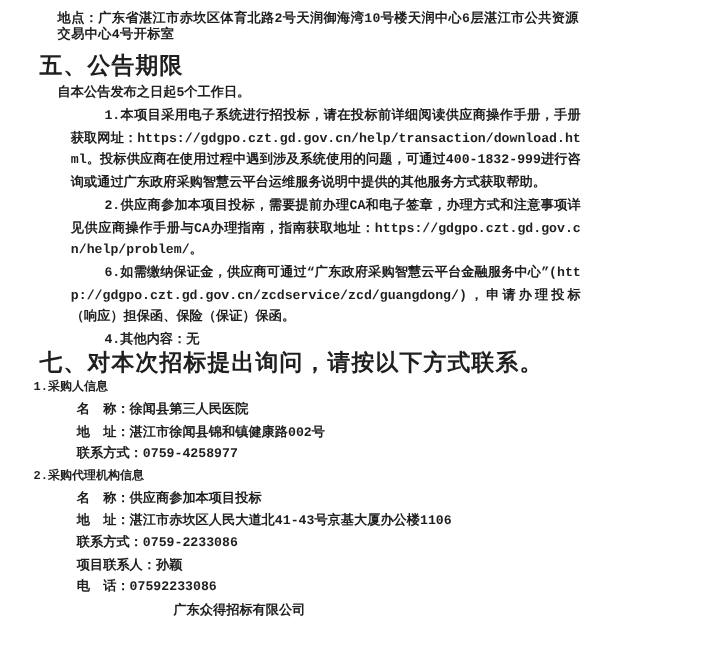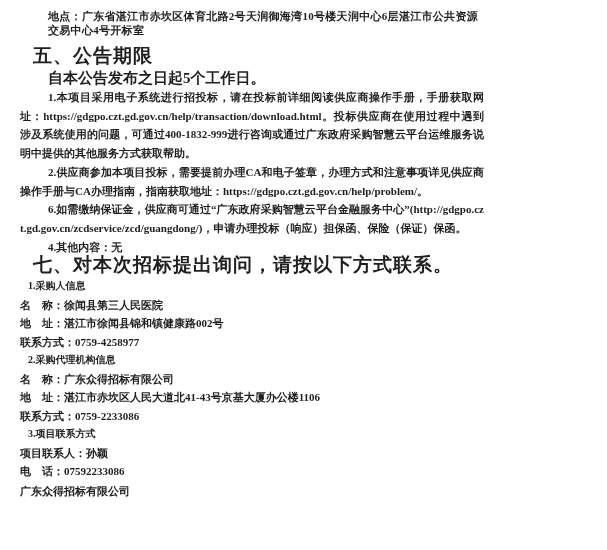--- a/index.html
+++ b/index.html
@@ -14,67 +14,68 @@
     font-family: "Liberation Mono", "DejaVu Sans Mono", monospace;
     font-weight: bold;
     color: #1f1f1f;
   }
   .doc {
     box-sizing: border-box;
     width: 494px;
     height: 550px;
     padding: 4px 10px 0 20px;
     background: #ffffff;
-    font-family: Liberation Serif, serif;
   }
   .loc {
     margin: 5px 0 0 28px;
     font-size: 11px;
     line-height: 14px;
     letter-spacing: 0.3px;
   }
   .hd {
     font-size: 19px;
     line-height: 16px;
     margin: 11px 0 0 13px;
     font-weight: bold;
     letter-spacing: 1px;
   }
   .s5body {
-    font-size: 15px;
+    font-size: 11px;
     line-height: 14px;
     margin: 7px 0 0 28px;
   }
   .hd6 { margin-top: 12px; }
   .paras {
     margin-top: 3px;
     font-size: 11px;
     line-height: 18.7px;
+    margin-left: 39px;
   }
   .para {
     margin: 0;
     text-indent: 28px;
     text-align: justify;
     word-break: break-all;
   }
   .hd7 { margin-top: 1px; }
   .contact {
     margin-top: 4px;
     line-height: 18.5px;
   }
   .ctitle {
     font-size: 10px;
     margin-left: 8px;
   }
   .cline {
     font-size: 11px;
+    margin-left: 44px;
   }
   .sig {
     margin-top: 1px;
-    text-align: left;
+    text-align: center;
     padding-right: 105px;
     font-size: 11px;
     line-height: 19px;
   }
 </style>
 </head>
 <body>
 
 <div class="doc">
 
@@ -95,25 +96,24 @@
   <div class="hd hd7">七、对本次招标提出询问，请按以下方式联系。</div>
 
   <div class="contact">
 
     <div class="ctitle">1.采购人信息</div>
     <div class="cline">名　称：徐闻县第三人民医院</div>
     <div class="cline">地　址：湛江市徐闻县锦和镇健康路002号</div>
     <div class="cline">联系方式：0759-4258977</div>
 
     <div class="ctitle">2.采购代理机构信息</div>
-    <div class="cline">名　称：广东众得招标有限公司</div>
+    <div class="cline">名　称：供应商参加本项目投标</div>
     <div class="cline">地　址：湛江市赤坎区人民大道北41-43号京基大厦办公楼1106</div>
     <div class="cline">联系方式：0759-2233086</div>
 
-    <div class="ctitle">3.项目联系方式</div>
     <div class="cline">项目联系人：孙颖</div>
     <div class="cline">电　话：07592233086</div>
 
   </div>
 
   <div class="sig">
     <div>广东众得招标有限公司</div>
   </div>
 
 </div>

